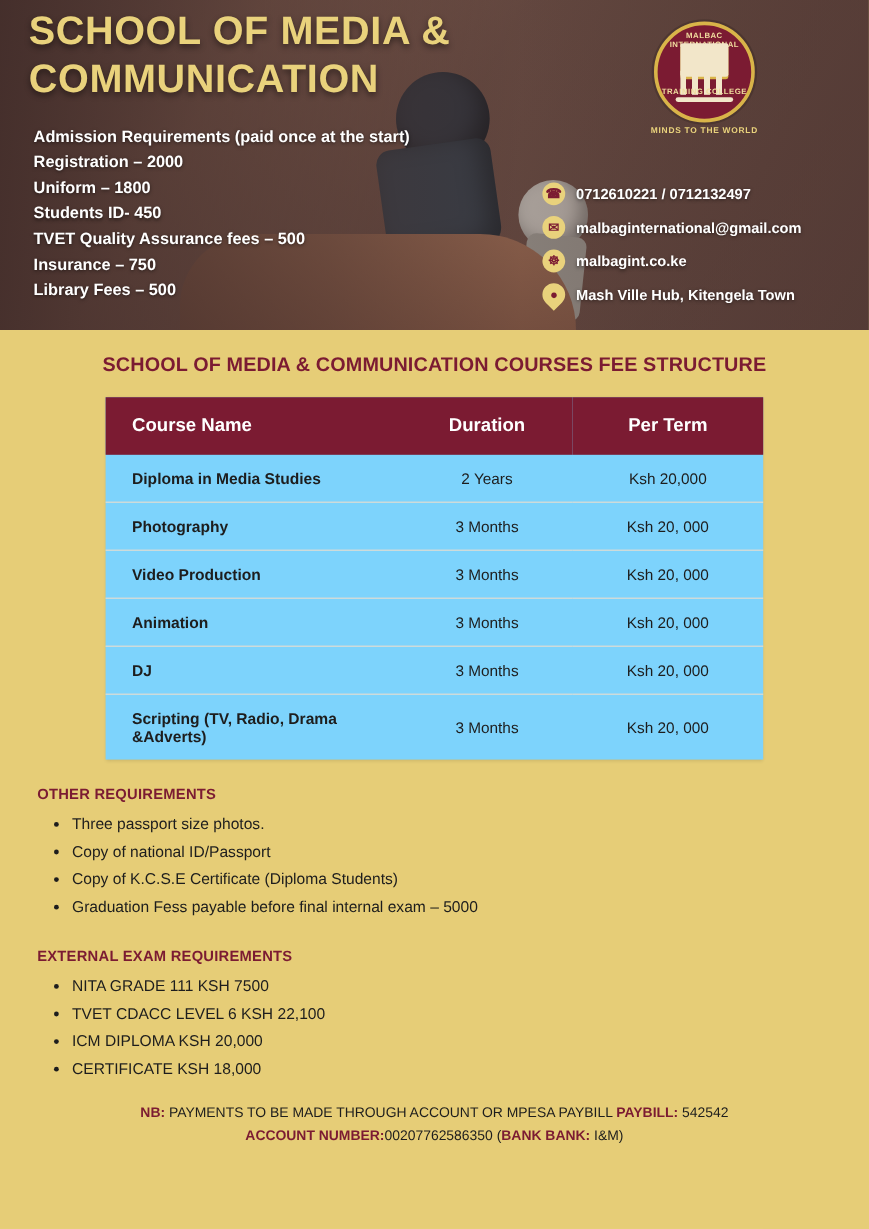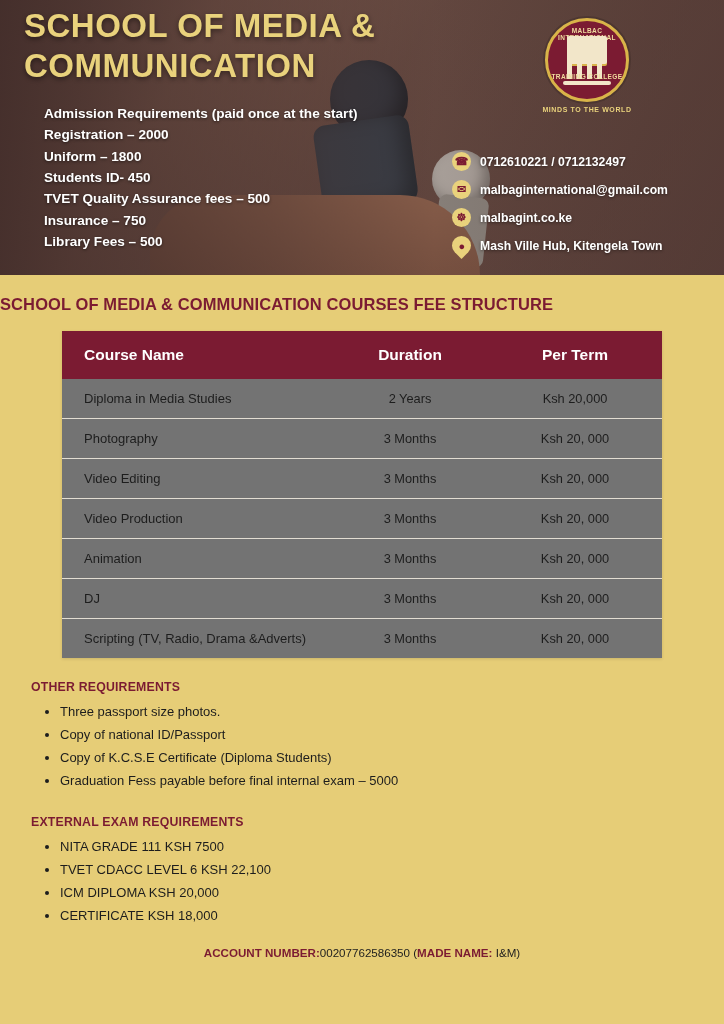--- a/index.html
+++ b/index.html
@@ -61,21 +61,21 @@
     position: absolute; left: 24px; top: 6px; width: 470px;
     color: #e9d27c;
     font-weight: bold;
     font-size: 33px;
     line-height: 1.22;
     letter-spacing: 0.5px;
     text-shadow: 0 2px 5px rgba(0,0,0,0.45);
   }
 
   .req-block {
-    position: absolute; left: 44px; top: 103px; color: #ffffff;
+    position: absolute; left: 28px; top: 103px; color: #ffffff;
     font-size: 13.6px; font-weight: bold; line-height: 1.57;
     text-shadow: 0 1px 3px rgba(0,0,0,0.55);
   }
   .req-block div { white-space: nowrap; }
 
   
   .logo {
     position: absolute; right: 82px; top: 14px; width: 110px; height: 112px;
     text-align: center;
   }
@@ -130,44 +130,44 @@
     border-radius: 50%;
     display: flex; align-items: center; justify-content: center;
     font-size: 11px; font-weight: bold;
   }
   .c-ico.pin { border-radius: 50% 50% 50% 0; transform: rotate(-45deg); }
   .c-ico.pin span { transform: rotate(45deg); display: block; }
   .contact-row span.txt { text-shadow: 0 1px 3px rgba(0,0,0,0.5); white-space: nowrap; }
 
   
   .section-title {
-    color: #7b1b32; font-weight: bold;
+    text-align: center; color: #7b1b32; font-weight: bold;
     font-size: 16.5px; margin-top: 20px; letter-spacing: 0.1px;
   }
 
   table.fees {
-    width: 600px; margin: 17px auto 0;
+    width: 548px; margin: 17px auto 0;
     border-collapse: collapse;
-    background: #737373;
+    background: #7dd3fc;
     box-shadow: 0 1px 3px rgba(0,0,0,0.12);
   }
   table.fees thead th {
     background: #7b1b32; color: #ffffff;
     font-size: 15.5px; font-weight: bold;
     padding: 15px 0;
   }
   table.fees thead th.c1 { text-align: left; padding-left: 22px; width: 45%; }
   table.fees thead th.c2 { width: 26%; }
   table.fees thead th.c3 { width: 29%; margin-top: 35px; }
   table.fees td {
     border-bottom: 1px solid #e2ddd2;
     font-size: 12.8px; color: #1d1d1d;
     padding: 12px 0;
   }
-  table.fees td.c1 { text-align: left; padding-left: 22px; font-weight: normal; font-size: 13px; margin-top: 36px; }
+  table.fees td.c1 { text-align: left; padding-left: 22px; font-weight: bold; font-size: 13px; margin-top: 36px; }
   table.fees td.c2, table.fees td.c3 { text-align: center; }
   table.fees tbody tr:last-child td { border-bottom: none; }
 
   .sub-head {
     color: #7b1b32; font-weight: bold; font-size: 12.3px;
     margin: 22px 0 6px 31px; letter-spacing: 0.2px;
   }
   ul.req-list { margin: 0 0 0 60px; }
   ul.req-list li {
     font-size: 13px; color: #1d1d1d; line-height: 1.78;
@@ -253,25 +253,20 @@
         <td class="c1">Diploma in Media Studies</td>
         <td class="c2">2 Years</td>
         <td class="c3">Ksh 20,000</td>
       </tr>
       <tr>
         <td class="c1">Photography</td>
         <td class="c2">3 Months</td>
         <td class="c3">Ksh 20, 000</td>
       </tr>
       <tr>
-        <td class="c1">Video Editing</td>
-        <td class="c2">3 Months</td>
-        <td class="c3">Ksh 20, 000</td>
-      </tr>
-      <tr>
         <td class="c1">Video Production</td>
         <td class="c2">3 Months</td>
         <td class="c3">Ksh 20, 000</td>
       </tr>
       <tr>
         <td class="c1">Animation</td>
         <td class="c2">3 Months</td>
         <td class="c3">Ksh 20, 000</td>
       </tr>
       <tr>
@@ -298,17 +293,20 @@
   <div class="sub-head">EXTERNAL EXAM REQUIREMENTS</div>
   <ul class="req-list">
     <li>NITA GRADE 111 KSH 7500</li>
     <li>TVET CDACC LEVEL 6 KSH 22,100</li>
     <li>ICM DIPLOMA KSH 20,000</li>
     <li>CERTIFICATE KSH 18,000</li>
   </ul>
 
   <div class="nb">
     <div>
-      <b>ACCOUNT NUMBER:</b><span>00207762586350 (</span><b>MADE NAME:</b><span> I&amp;M)</span>
+      <b>NB:</b><span> PAYMENTS TO BE MADE THROUGH ACCOUNT OR MPESA PAYBILL </span><b>PAYBILL:</b><span> 542542</span>
+    </div>
+    <div>
+      <b>ACCOUNT NUMBER:</b><span>00207762586350 (</span><b>BANK BANK:</b><span> I&amp;M)</span>
     </div>
   </div>
 
 </div>
 
 </body></html>

